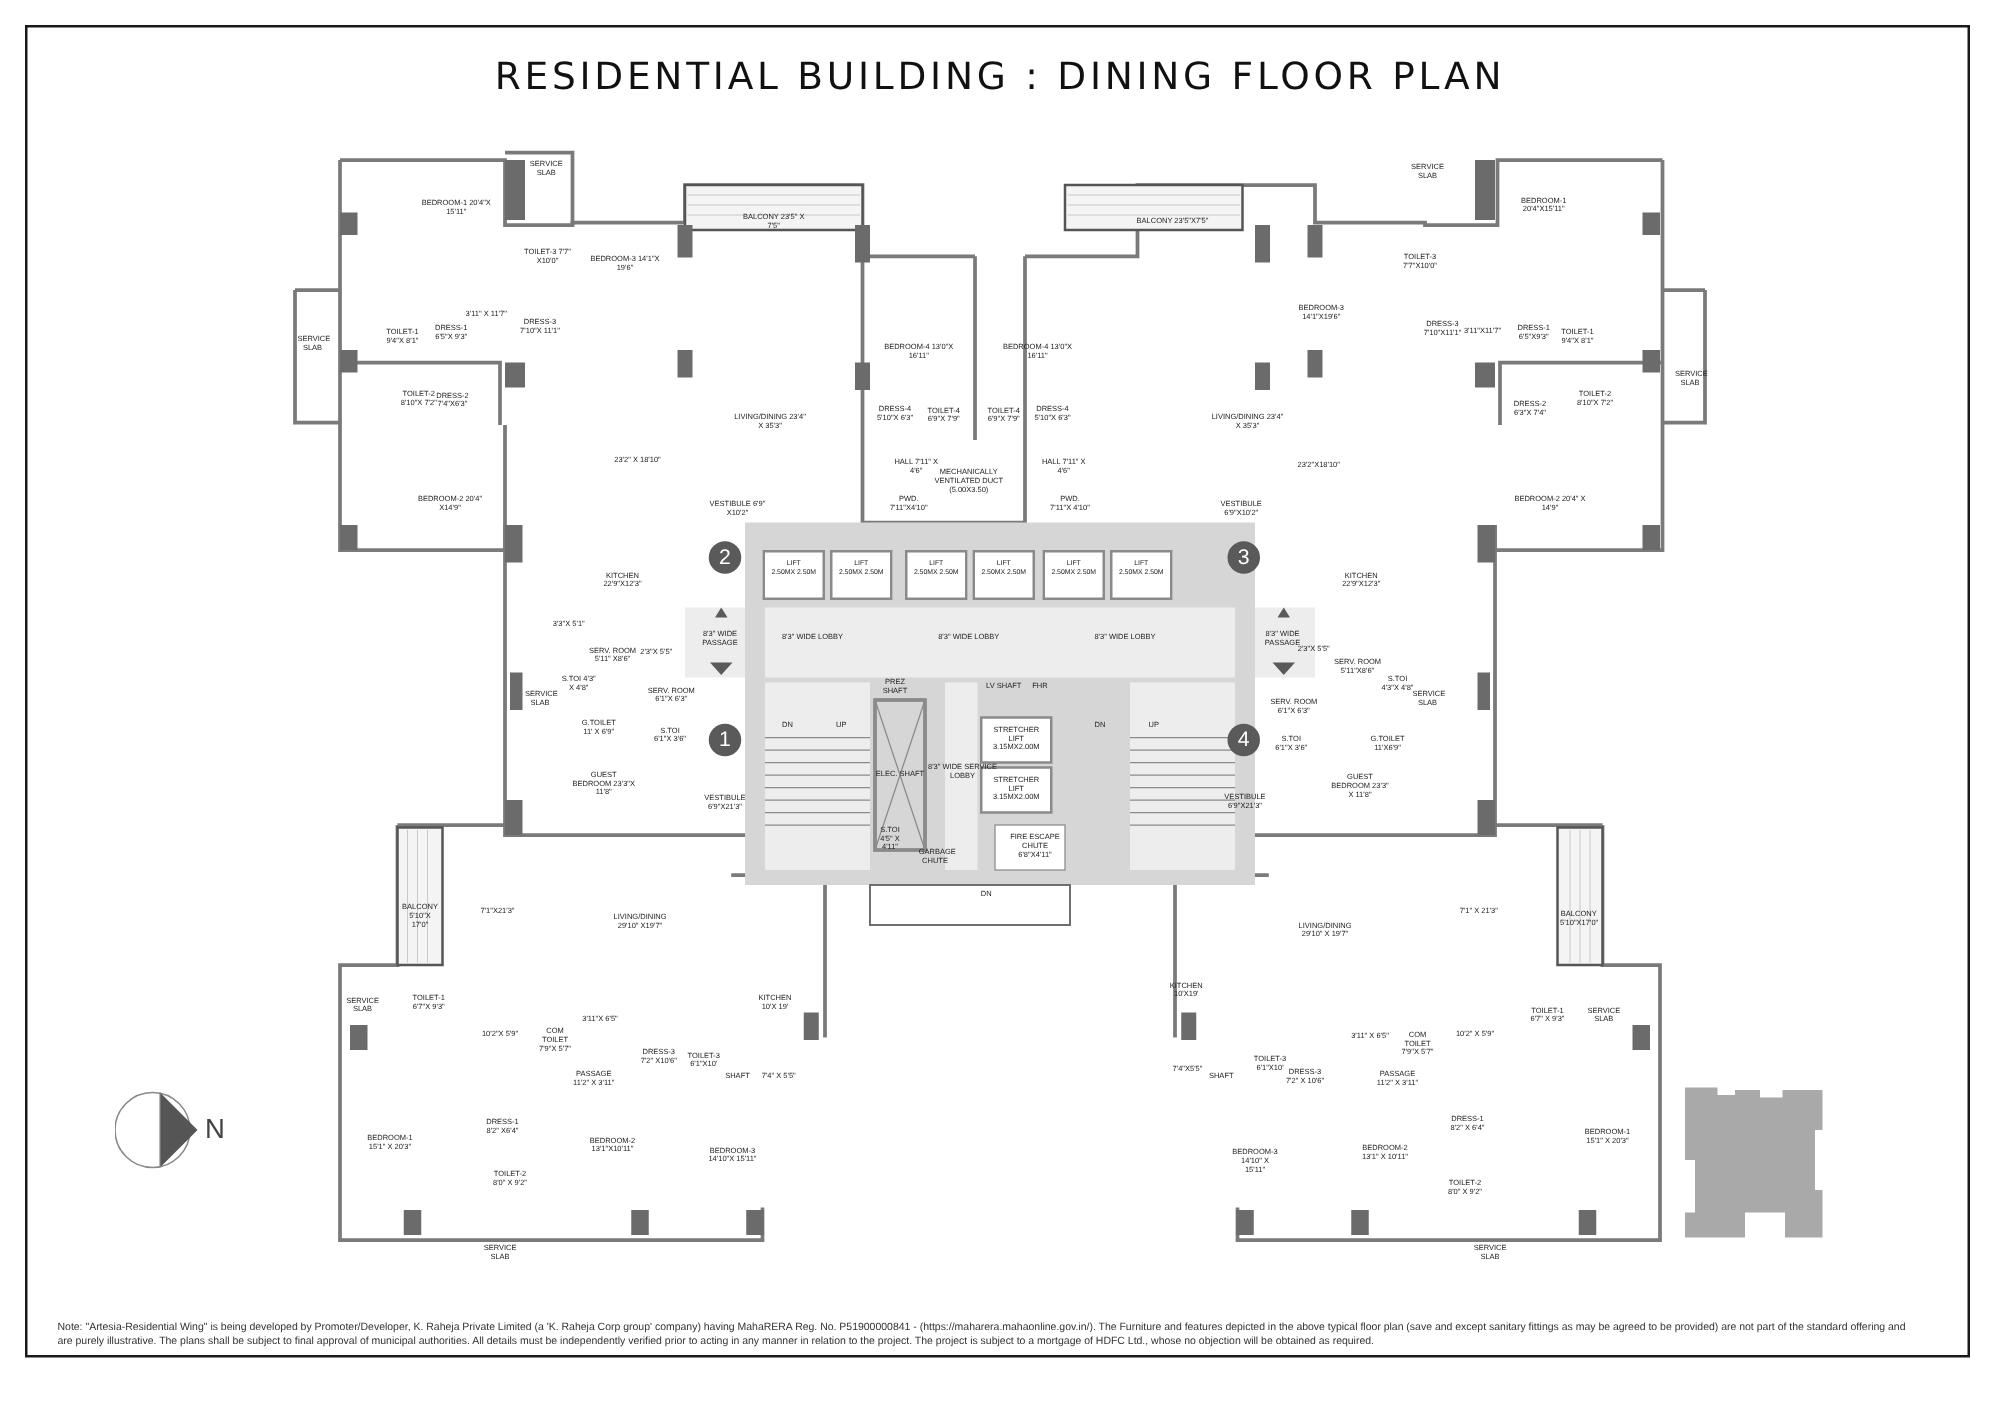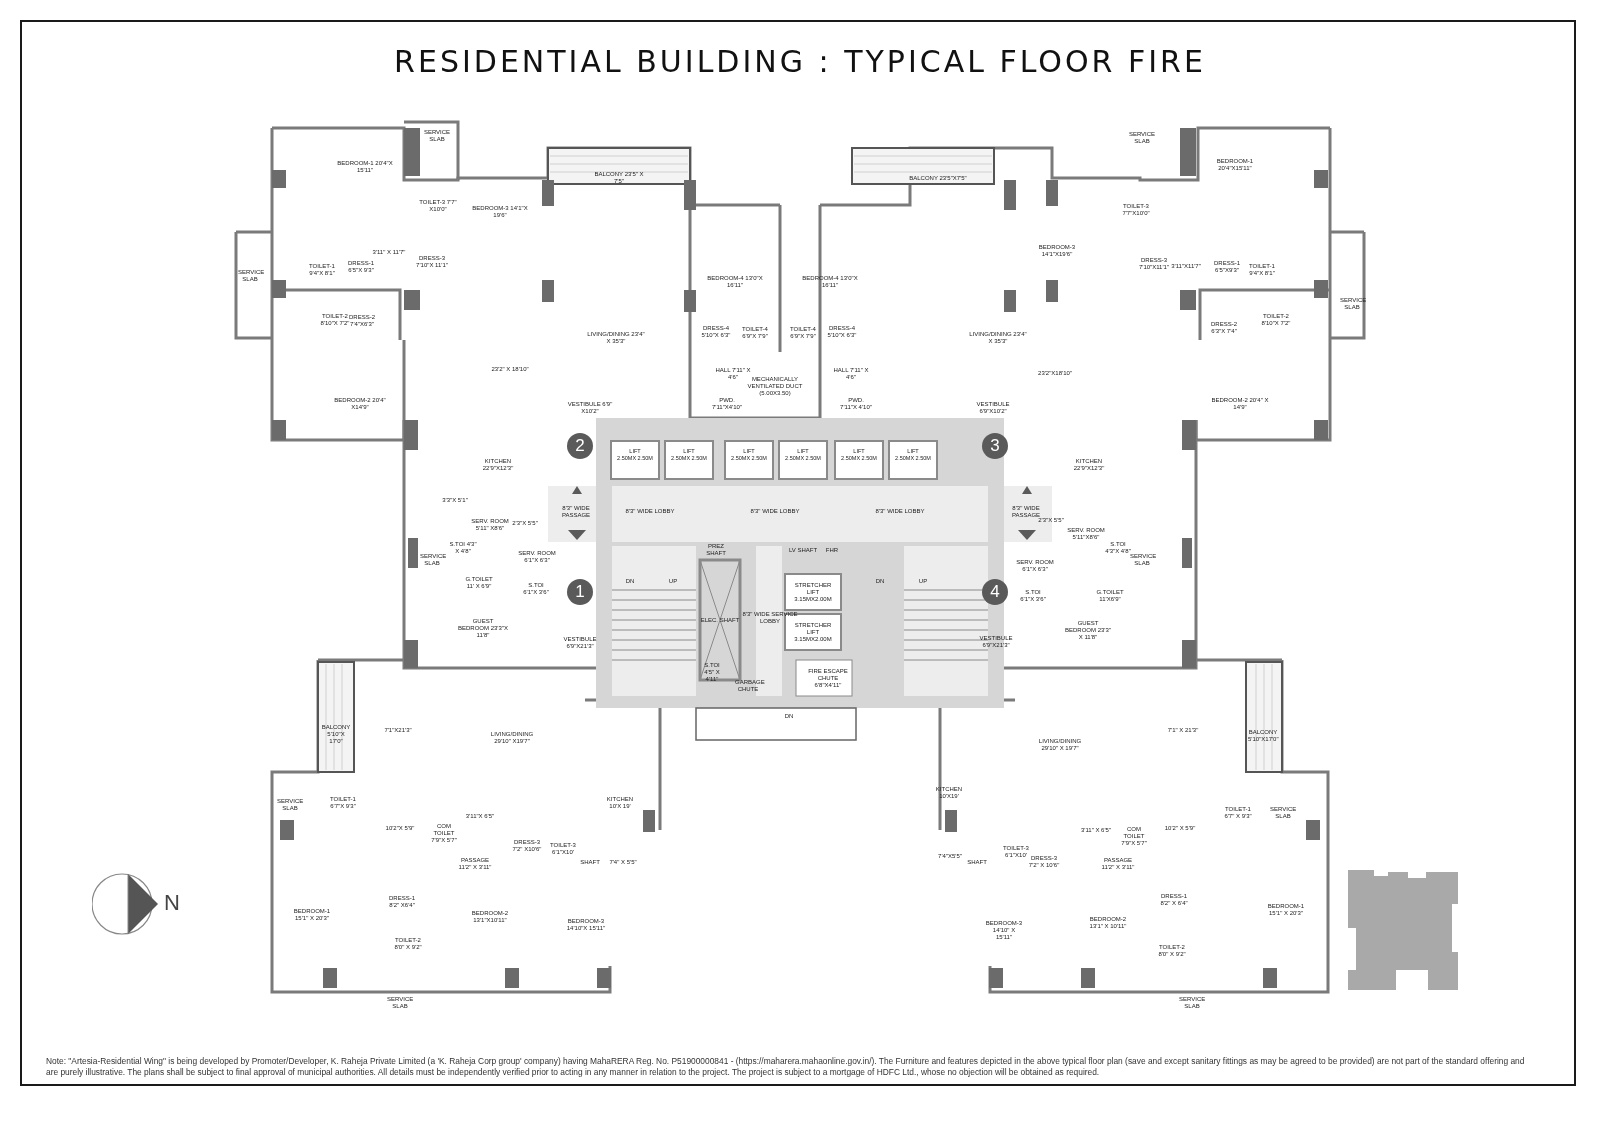--- a/index.html
+++ b/index.html
@@ -11,21 +11,21 @@
   .lbl{position:absolute;font-size:6px;line-height:7px;text-align:center;color:#222;white-space:nowrap;transform:translate(-50%,-50%);font-family:"Liberation Sans",sans-serif;}
   .num{position:absolute;width:26px;height:26px;border-radius:50%;background:#5a5a5a;color:#fff;font-size:17px;line-height:26px;text-align:center;transform:translate(-50%,-50%);}
   .lift{position:absolute;background:#fff;border:2px solid #8a8a8a;box-sizing:border-box;font-size:5.5px;line-height:7px;text-align:center;padding-top:6px;}
   .compass{position:absolute;left:92px;top:868px;}
   .keyplan{position:absolute;left:1336px;top:868px;}
 </style>
 </head>
 <body>
 
 <div class="frame"></div>
-<div class="title">RESIDENTIAL BUILDING : TYPICAL FLOOR FIRE</div>
+<div class="title">RESIDENTIAL BUILDING : DINING FLOOR PLAN</div>
 
 <svg class="plan" width="1600" height="1131">
   <g fill="none" stroke="#7a7a7a" stroke-width="3">
 
     <path d="M272 128 H404 V180 H458 V178 H548 V148 H690 V205 H780"></path>
     <path d="M272 128 V440 H404 V420"></path>
     <path d="M236 232 V338 H272"></path>
     <path d="M236 232 H272"></path>
     <path d="M404 122 H458 V180"></path>
     <path d="M272 290 H400 V340"></path>

